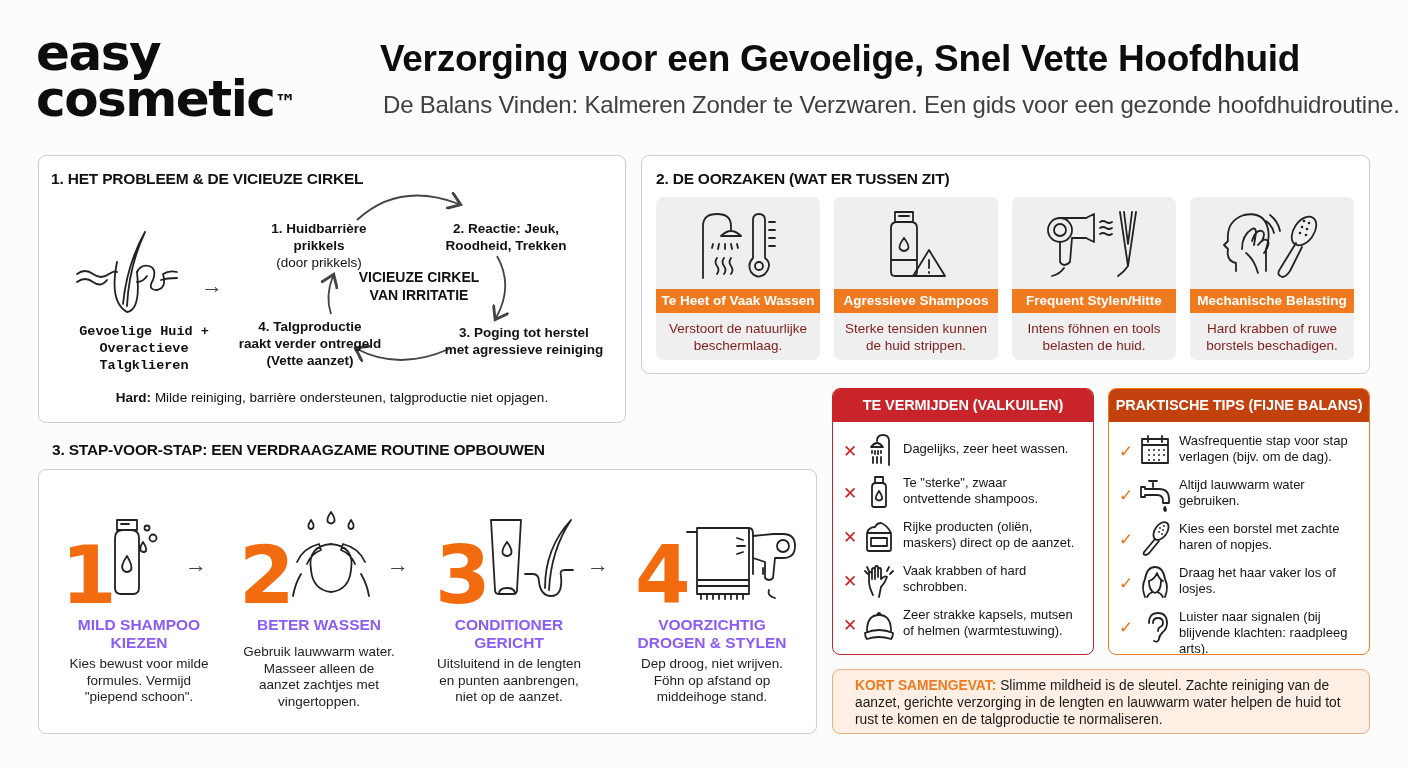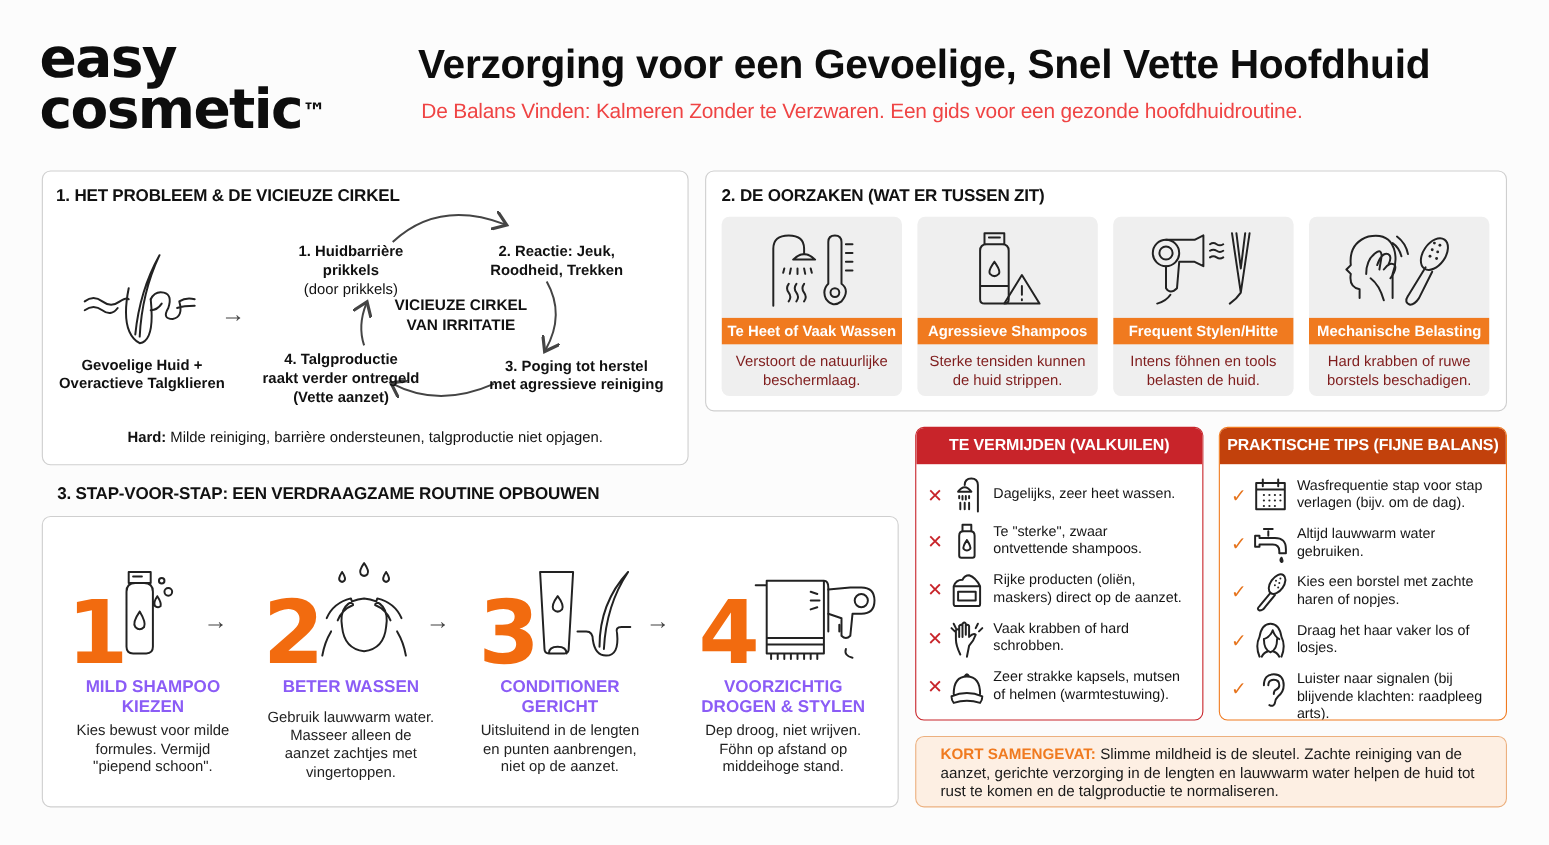--- a/index.html
+++ b/index.html
@@ -3,21 +3,21 @@
 <meta charset="utf-8">
 <style>
   * { box-sizing: border-box; margin: 0; padding: 0; }
   html, body { width: 1408px; height: 768px; overflow: hidden; background: #fcfcfc; }
   body { font-family: "Liberation Sans", "DejaVu Sans", sans-serif; color: #111; position: relative; }
 
   .logo { position: absolute; left: 36px; top: 30px; font-family: "DejaVu Sans", sans-serif; font-weight: 700; font-size: 50px; line-height: 46px; letter-spacing: -1.5px; color: #0d0d0d; }
   .logo .tm { font-size: 22px; vertical-align: top; position: relative; top: 4px; letter-spacing: 0; }
 
   .title { position: absolute; left: 380px; top: 38px; font-size: 37px; font-weight: 700; letter-spacing: -0.3px; color: #0d0d0d; white-space: nowrap; }
-  .subtitle { position: absolute; left: 383px; top: 91px; font-size: 19px; color: #ef4444; white-space: nowrap; letter-spacing: -0.2px; }
+  .subtitle { position: absolute; left: 383px; top: 91px; font-size: 24px; color: #404040; white-space: nowrap; letter-spacing: -0.2px; }
 
   .panel { position: absolute; border: 1.5px solid #cfcfcf; border-radius: 8px; background: #fff; }
   .ptitle { position: absolute; font-size: 15.5px; font-weight: 700; color: #111; white-space: nowrap; letter-spacing: -0.2px; }
 
   
   #p1 { left: 38px; top: 155px; width: 588px; height: 268px; }
   .c { position: absolute; text-align: center; font-size: 13.5px; line-height: 17px; color: #111; }
   .centertxt { font-weight: 700; font-size: 14px; line-height: 18px; }
   .goal { position: absolute; left: 0; width: 100%; top: 234px; text-align: center; font-size: 13.5px; }
 
@@ -68,21 +68,21 @@
 
 <div class="panel" id="p1">
   <div class="ptitle" style="left:12px;top:14px;">1. HET PROBLEEM &amp; DE VICIEUZE CIRKEL</div>
 
   <svg style="position:absolute;left:36px;top:76px;" width="104" height="80" viewBox="0 0 104 80">
     <path class="ln" d="M2 42 q8 -6 16 0 t16 0 q6 -4 8 -2 M2 50 q8 -6 16 0 t14 -2"></path>
     <path class="ln" d="M42 30 q-8 40 10 50 q14 -2 10 -40 M48 72 q4 -40 22 -72 M52 74 q2 -40 18 -74"></path>
     <path class="ln" d="M62 40 q4 -8 12 -6 q8 2 4 14 q-6 10 4 10 q10 -2 6 -16 q6 -4 14 -2 M62 50 q6 0 10 -6 M86 48 q6 -2 16 -2"></path>
   </svg>
   <div class="arrow" style="left:162px;top:117px;">→</div>
-  <div class="c" style="left:2px;top:167px;width:176px;font-weight:700;">
+  <div class="c" style="left:17px;top:167px;width:176px;font-weight:700;font-family:Liberation Mono, monospace;">
     <div>Gevoelige Huid +</div>
       <div>Overactieve Talgklieren</div>
   </div>
 
   <svg style="position:absolute;left:0;top:0;" width="588" height="268">
     <defs>
         <marker id="ah" markerWidth="10" markerHeight="10" refX="6" refY="5" orient="auto">
           <path d="M0 0 L7 5 L0 10" fill="none" stroke="#444" stroke-width="1.6"></path>
         </marker>
       </defs>

